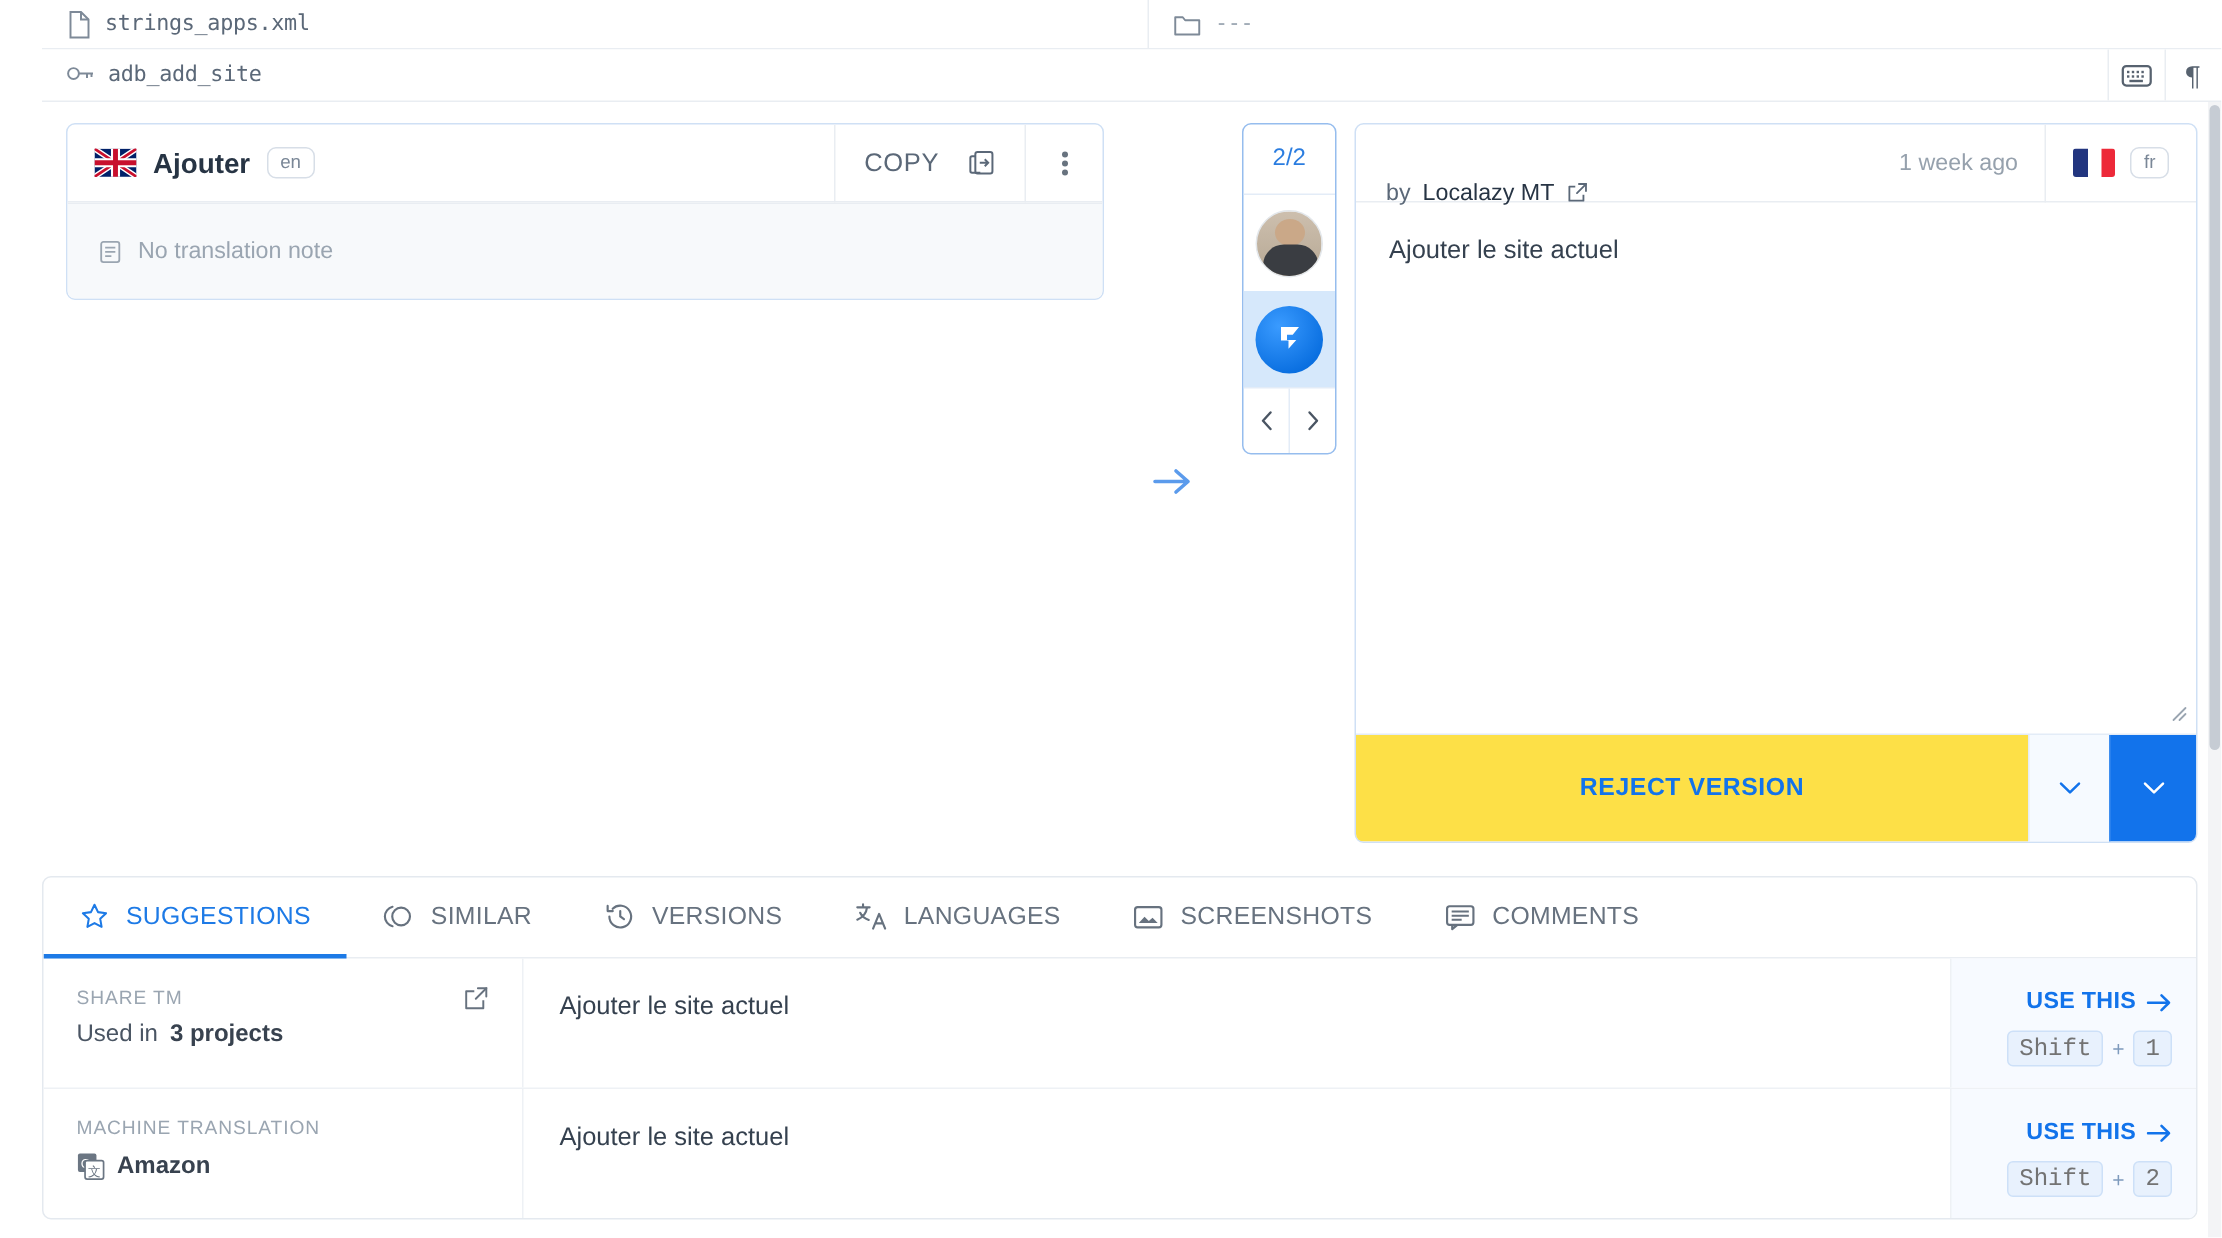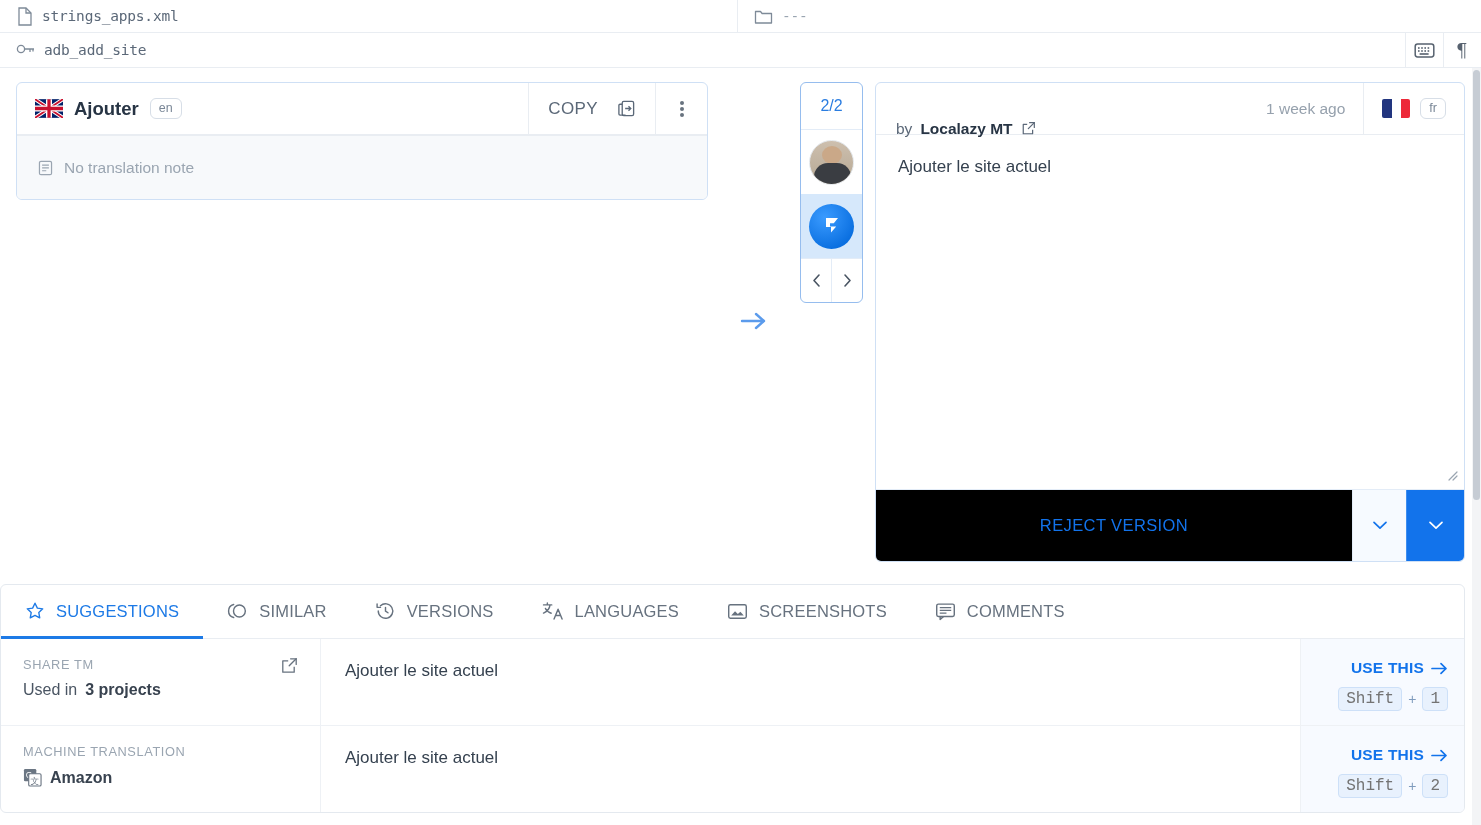--- a/index.html
+++ b/index.html
@@ -3,21 +3,21 @@
 <meta charset="utf-8">
 <style>
   * { box-sizing: border-box; margin: 0; padding: 0; }
   html, body {
     width: 1481px; height: 825px;
     background: #ffffff;
     font-family: "Liberation Sans", sans-serif;
     color: #414d5c;
     overflow: hidden;
   }
-  .app { width: 1481px; height: 825px; position: relative; background:#fff; }
+  .app { width: 1481px; height: 825px; position: relative; background:#fff;padding-left:28px; }
 
   
   .topbar {
     height: 33px; display: flex; align-items: center;
     border-bottom: 1px solid #e9edf2; background: #fff;
   }
   .topbar .cell {
     display: flex; align-items: center; gap: 9px;
     height: 100%; padding: 0 16px;
   }
@@ -131,37 +131,37 @@
   
   .trans-card {
     flex: 1; border: 1px solid #cfe0f5; border-radius: 6px;
     background: #fff; overflow: hidden; position: relative;
   }
   .trans-head {
     height: 52px; display: flex; align-items: center; border-bottom: 1px solid #e9edf2;
   }
   .trans-head .by { display: flex; align-items: center; gap: 8px; padding-left: 20px; flex: 1;
     font-size: 15.5px; color: #5b6878; margin-top: 40px; }
-  .trans-head .by b { color: #273444; font-weight: 700; }
+  .trans-head .by b { color: #273444; font-weight: 400; }
   .when { font-size: 15.5px; color: #96a1ad; padding-right: 18px; }
   .flagbox {
     display: flex; align-items: center; gap: 10px;
     height: 52px; padding: 0 18px; border-left: 1px solid #e9edf2;
   }
   .flag-fr { width: 28px; height: 19px; display:flex; border-radius:2px; overflow:hidden; }
   .flag-fr i { flex:1; display:block; }
   .trans-body {
     height: 354px; padding: 22px 0 0 22px; position: relative;
     font-size: 17px; color: #35414f;
   }
   .resize-grip { position: absolute; right: 6px; bottom: 8px; }
   .trans-actions { display: flex; height: 72px; border-top: 1px solid #e3ecf7; }
   .btn-reject {
     flex: 1; display: flex; align-items: center; justify-content: center;
-    background: #000000; color: #1273eb; font-weight: 400; font-size: 16.5px;
+    background: #fde047; color: #1273eb; font-weight: 700; font-size: 16.5px;
     letter-spacing: .4px; cursor: pointer;
   }
   .btn-reject-more {
     width: 54px; display: flex; align-items: center; justify-content: center;
     background: #f6faff; border-left: 1px solid #e3ecf7; cursor: pointer;
   }
   .btn-approve {
     flex: 1.35; display: flex; align-items: center; justify-content: center;
     background: #1273eb; color: #fff; font-weight: 700; font-size: 16.5px;
     letter-spacing: .4px; cursor: pointer;

